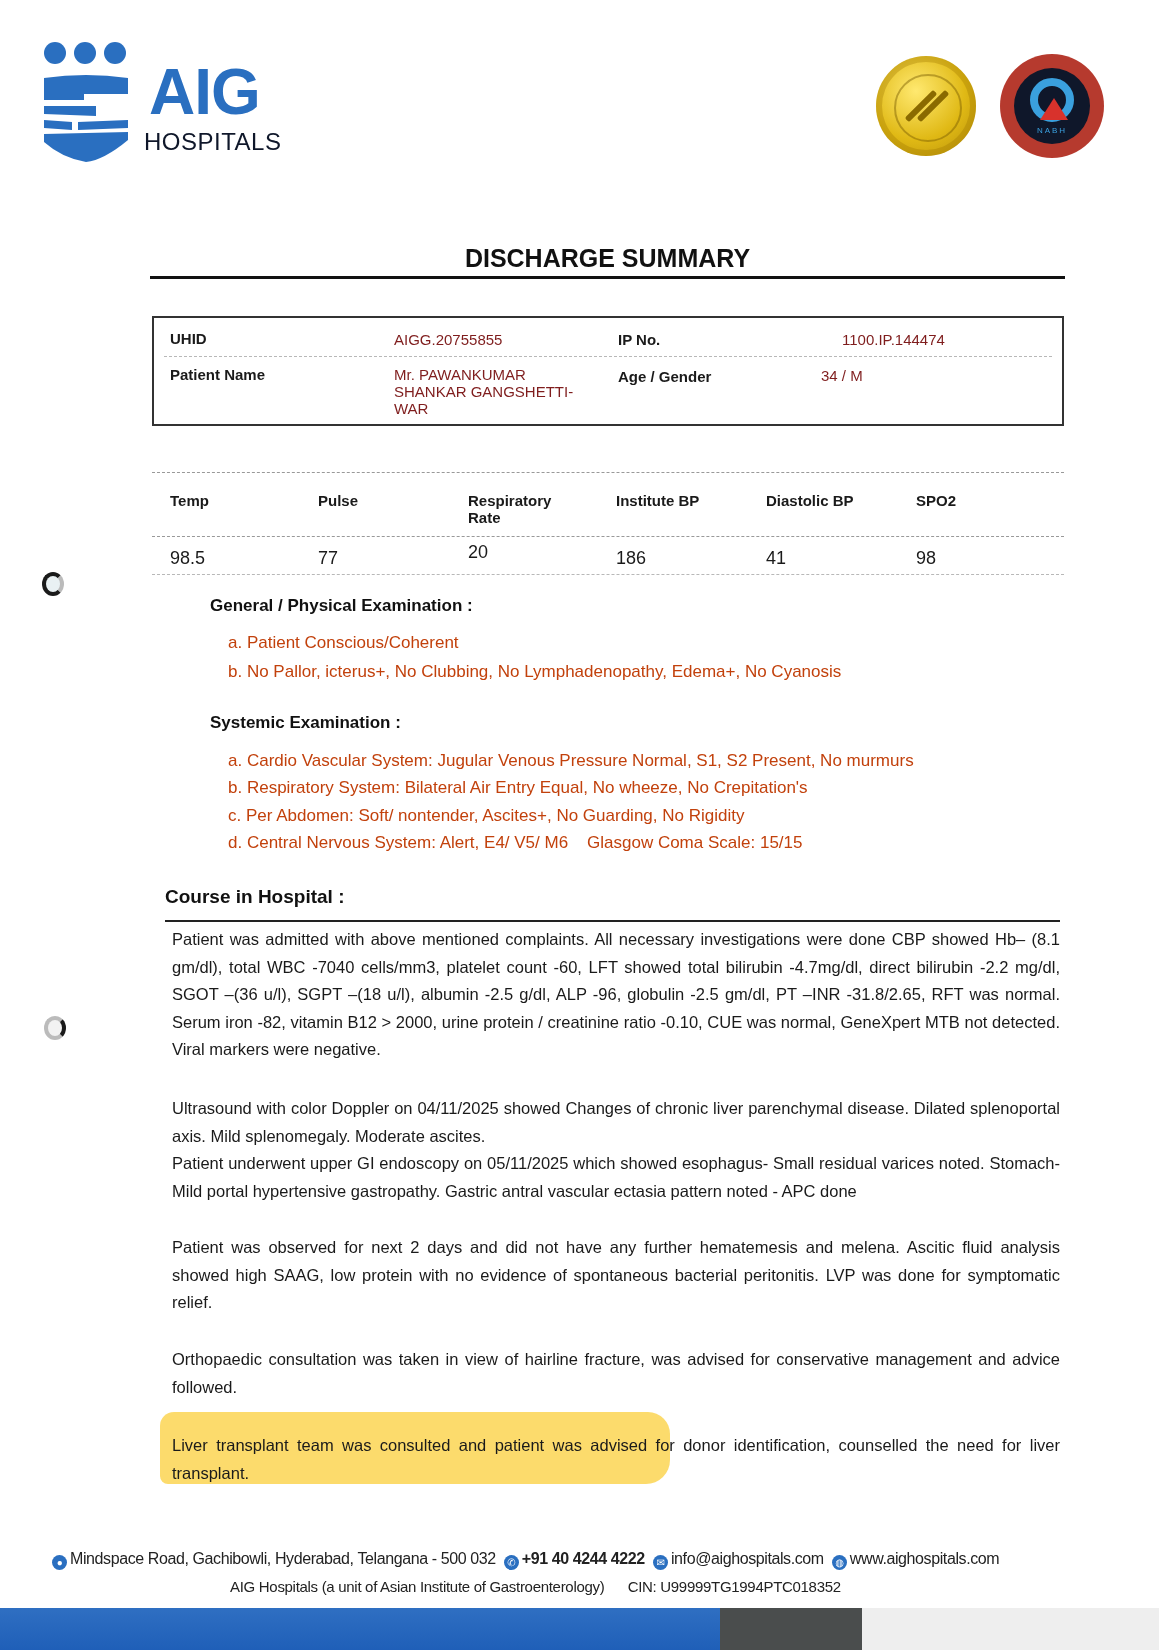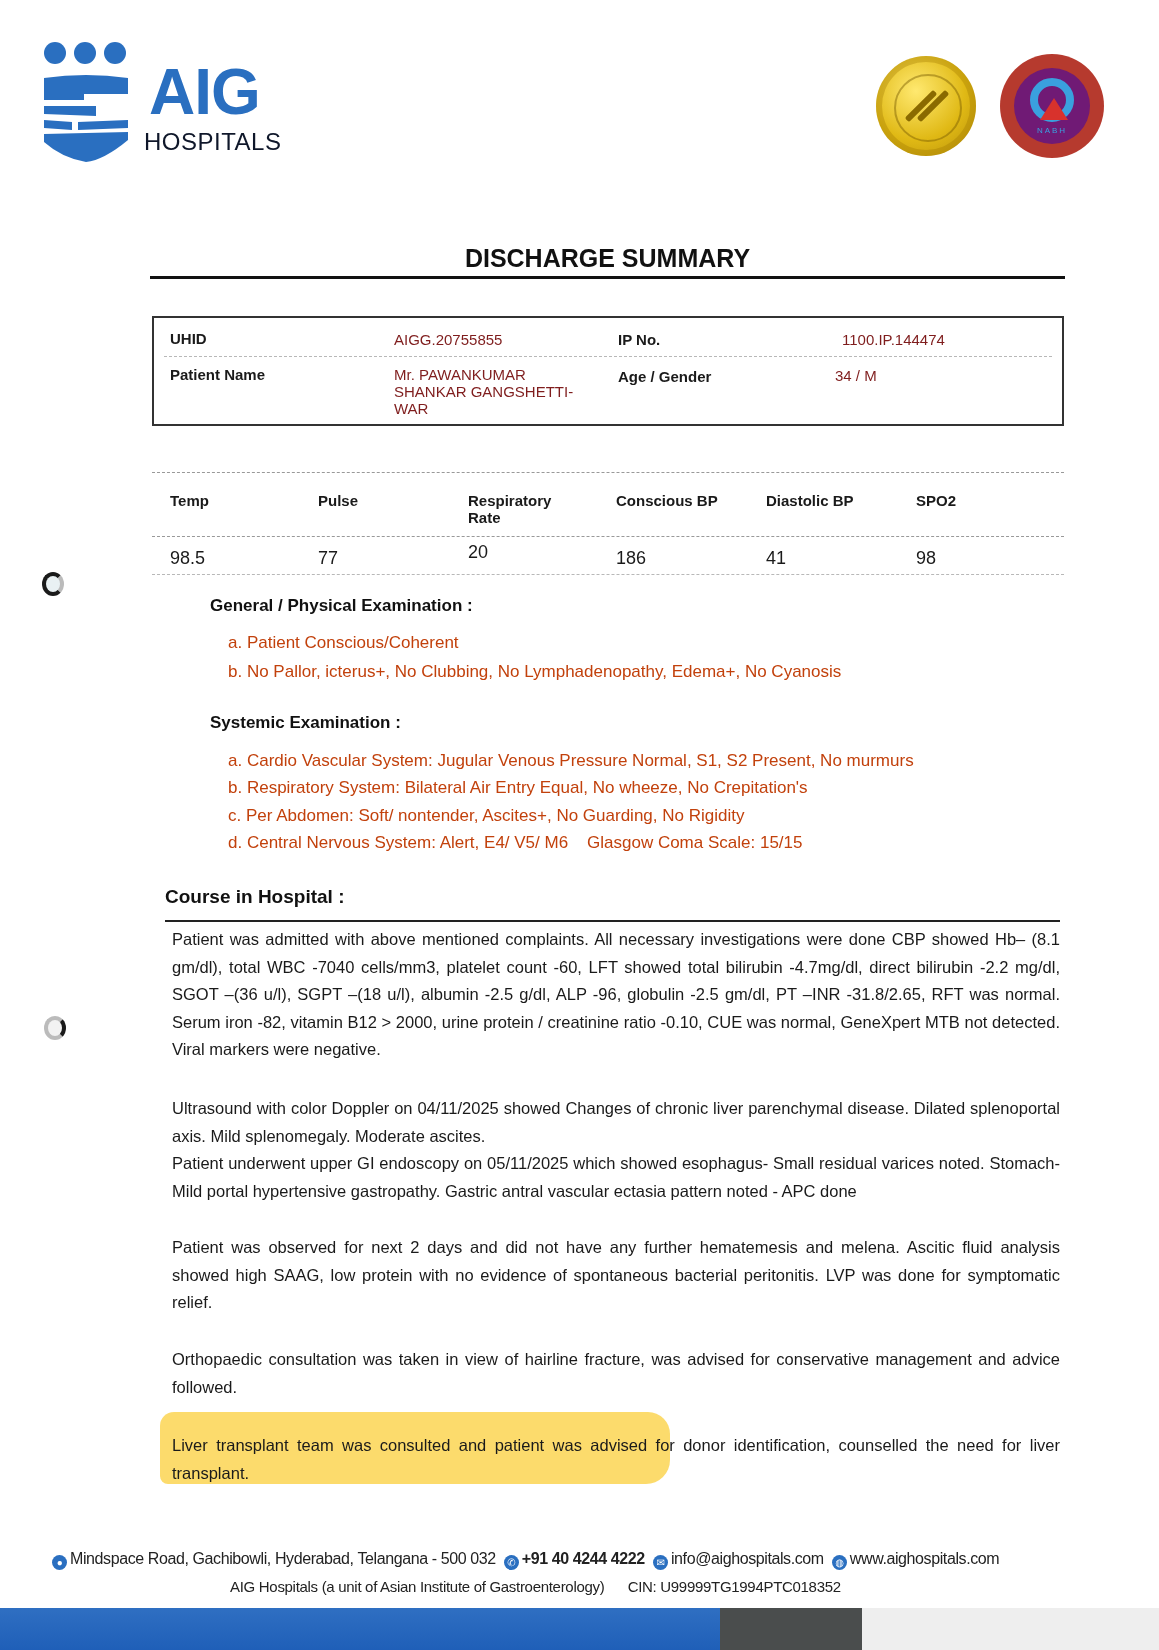--- a/index.html
+++ b/index.html
@@ -16,21 +16,21 @@
   .logo-aig { left:142px; top:60px; font-size:64px; font-weight:bold; color:var(--brand); letter-spacing:-1px; line-height:1;margin-left:7px; }
   .logo-hosp { left:144px; top:128px; font-size:24px; color:#0f172a; letter-spacing:0.5px; }
 
   .seal-jci { left:876px; top:56px; width:100px; height:100px; border-radius:50%;
     background: radial-gradient(circle at 40% 35%, #ffe970, #e0b915 55%, #b48d08 100%);
     box-shadow: inset 0 0 0 6px rgba(160,120,0,0.35); }
   .seal-jci .inner { position:absolute; left:18px; top:18px; width:64px; height:64px; border-radius:50%; border:2px solid rgba(120,90,0,0.45); }
   .seal-jci .slash { position:absolute; width:6px; height:40px; background:#8a6a00; top:30px; transform:rotate(45deg); border-radius:2px; }
   .seal-nabh { left:1000px; top:54px; width:104px; height:104px; border-radius:50%; background:#b63a2e;
     display:flex; align-items:center; justify-content:center; }
-  .seal-nabh .inner { width:76px; height:76px; border-radius:50%; background:#701a75; position:relative; }
+  .seal-nabh .inner { width:76px; height:76px; border-radius:50%; background:#0f172a; position:relative; }
   .seal-nabh .ring { position:absolute; left:16px; top:10px; width:44px; height:44px; border-radius:50%; border:8px solid #3aa0de; box-sizing:border-box; }
   .seal-nabh .tri { position:absolute; left:26px; top:30px; width:0; height:0; border-left:14px solid transparent; border-right:14px solid transparent; border-bottom:22px solid #d8322c; }
   .seal-nabh .lbl { position:absolute; left:0; right:0; top:58px; text-align:center; font-size:8px; color:#3aa0de; letter-spacing:2px; }
 
   .doc-title { left:150px; top:244px; width:915px; text-align:center; font-size:25px; font-weight:bold; color:#111; }
   .title-rule { left:150px; top:276px; width:915px; height:3px; background:#111; }
 
   
   .info-box { left:152px; top:316px; width:912px; height:110px; border:2px solid #333; box-sizing:border-box; }
   .lbl-b { position:absolute; font-size:15px; font-weight:bold; color:#1a1a1a; }
@@ -96,29 +96,29 @@
   <span class="lbl-b" style="left:16px;top:12px">UHID</span>
   <span class="val" style="left:240px;top:13px">AIGG.20755855</span>
   <span class="lbl-b" style="left:464px;top:13px">IP No.</span>
   <span class="val" style="left:688px;top:13px">1100.IP.144474</span>
   <div class="dash" style="left:10px;right:10px;top:38px"></div>
   <span class="lbl-b" style="left:16px;top:48px">Patient Name</span>
   <span class="val" style="left:240px;top:48px">Mr. PAWANKUMAR</span>
   <span class="val" style="left:240px;top:65px">SHANKAR GANGSHETTI-</span>
   <span class="val" style="left:240px;top:82px">WAR</span>
   <span class="lbl-b" style="left:464px;top:50px">Age / Gender</span>
-  <span class="val" style="left:681px;top:49px">34 / M</span>
+  <span class="val" style="left:667px;top:49px">34 / M</span>
 </div>
 
 <div class="abs dash" style="left:152px;top:472px;width:912px;border-top:1px dashed #999"></div>
 <div class="abs" style="left:152px;top:490px;width:912px;height:80px">
   <span class="abs vitals-head" style="left:18px;top:2px">Temp</span>
   <span class="abs vitals-head" style="left:166px;top:2px">Pulse</span>
   <span class="abs vitals-head" style="left:316px;top:2px;width:110px">Respiratory Rate</span>
-  <span class="abs vitals-head" style="left:464px;top:2px">Conscious BP</span>
+  <span class="abs vitals-head" style="left:464px;top:2px">Institute BP</span>
   <span class="abs vitals-head" style="left:614px;top:2px">Diastolic BP</span>
   <span class="abs vitals-head" style="left:764px;top:2px">SPO2</span>
   <div class="abs dash" style="left:0;width:912px;top:46px;border-top:1px dashed #999"></div>
   <span class="abs vitals-val" style="left:18px;top:58px">98.5</span>
   <span class="abs vitals-val" style="left:166px;top:58px">77</span>
   <span class="abs vitals-val" style="left:316px;top:52px">20</span>
   <span class="abs vitals-val" style="left:464px;top:58px">186</span>
   <span class="abs vitals-val" style="left:614px;top:58px">41</span>
   <span class="abs vitals-val" style="left:764px;top:58px">98</span>
 </div>

